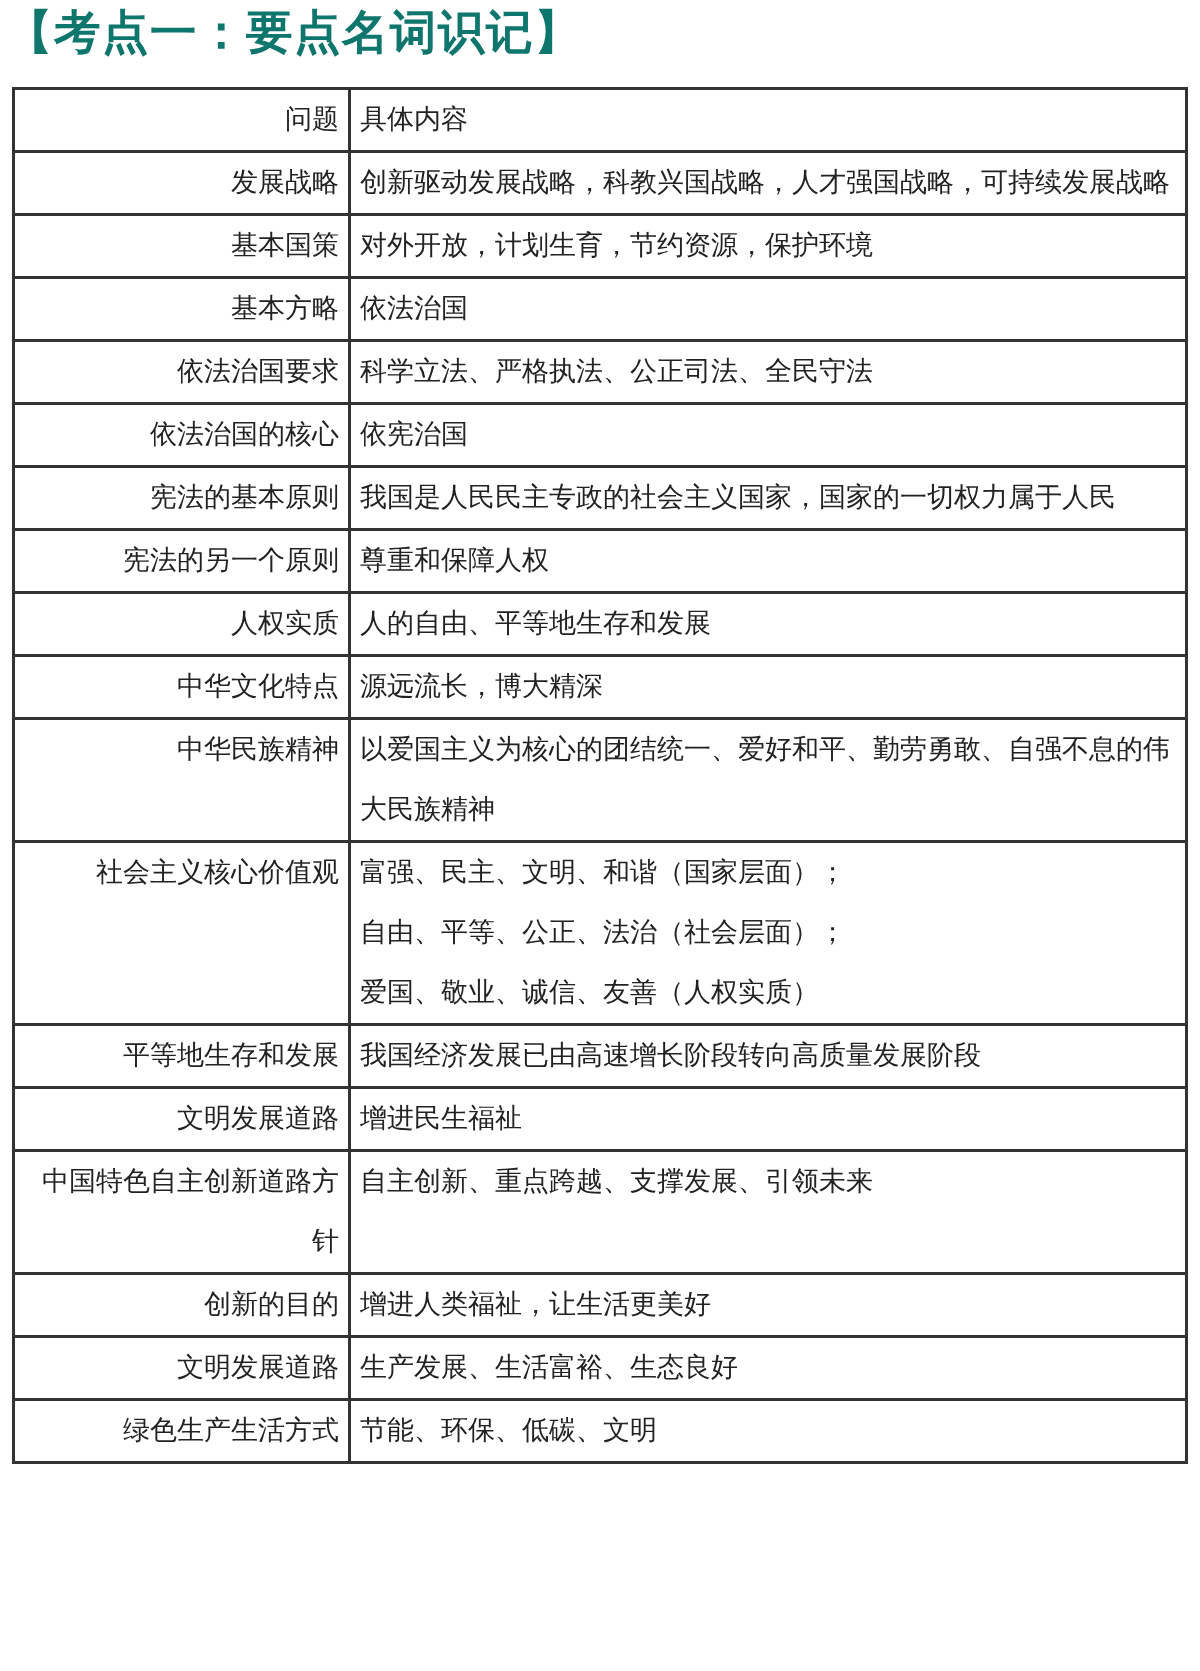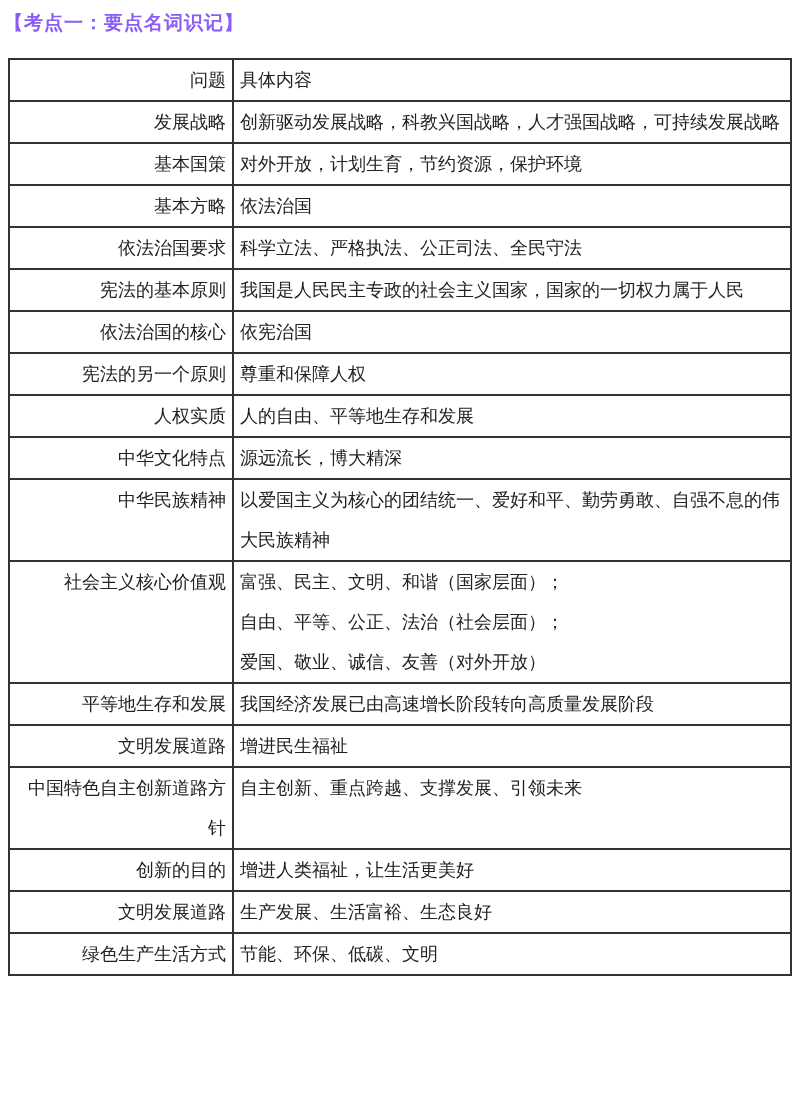--- a/index.html
+++ b/index.html
@@ -1,20 +1,20 @@
 <!DOCTYPE html>
 <html><head>
 <meta charset="utf-8">
 <style>
   html, body { margin:0; padding:0; background:#ffffff; }
   body { width:800px; height:1114px; position:relative; overflow:hidden;
          font-family: "DejaVu Serif", "Liberation Serif", serif; color:#1a1a1a; }
   .title { position:absolute; left:4px; top:2px; height:40px; line-height:40px;
            font-family:"DejaVu Sans","Liberation Sans",sans-serif; font-weight:bold;
-           font-size:19px; letter-spacing:1px; color:#8b5cf6; white-space:nowrap; }
+           font-size:31px; letter-spacing:1px; color:#0f766e; white-space:nowrap; }
   table.kp { position:absolute; left:8px; top:58px; width:784px; border-collapse:collapse;
              table-layout:fixed; }
   table.kp td { border:2px solid #333; vertical-align:top; padding:0 6px;
                 font-size:18px; line-height:40px; color:#222; }
   table.kp td.c1 { width:210px;text-align:right; }
   .ln { display:block; white-space:normal; }
 </style>
 </head>
 <body>
 
@@ -44,29 +44,29 @@
           <span class="ln">依法治国</span>
         </td>
       </tr>
       <tr>
         <td class="c1">依法治国要求</td>
         <td>
           <span class="ln">科学立法、严格执法、公正司法、全民守法</span>
         </td>
       </tr>
       <tr>
+        <td class="c1">依法治国的核心</td>
+        <td>
+          <span class="ln">依宪治国</span>
+        </td>
+      </tr>
+      <tr>
         <td class="c1">宪法的基本原则</td>
         <td>
           <span class="ln">我国是人民民主专政的社会主义国家，国家的一切权力属于人民</span>
-        </td>
-      </tr>
-      <tr>
-        <td class="c1">依法治国的核心</td>
-        <td>
-          <span class="ln">依宪治国</span>
         </td>
       </tr>
       <tr>
         <td class="c1">宪法的另一个原则</td>
         <td>
           <span class="ln">尊重和保障人权</span>
         </td>
       </tr>
       <tr>
         <td class="c1">人权实质</td>
@@ -84,21 +84,21 @@
         <td class="c1">中华民族精神</td>
         <td>
           <span class="ln">以爱国主义为核心的团结统一、爱好和平、勤劳勇敢、自强不息的伟大民族精神</span>
         </td>
       </tr>
       <tr>
         <td class="c1">社会主义核心价值观</td>
         <td>
           <span class="ln">富强、民主、文明、和谐（国家层面）；</span>
           <span class="ln">自由、平等、公正、法治（社会层面）；</span>
-          <span class="ln">爱国、敬业、诚信、友善（对外开放）</span>
+          <span class="ln">爱国、敬业、诚信、友善（人权实质）</span>
         </td>
       </tr>
       <tr>
         <td class="c1">平等地生存和发展</td>
         <td>
           <span class="ln">我国经济发展已由高速增长阶段转向高质量发展阶段</span>
         </td>
       </tr>
       <tr>
         <td class="c1">文明发展道路</td>

